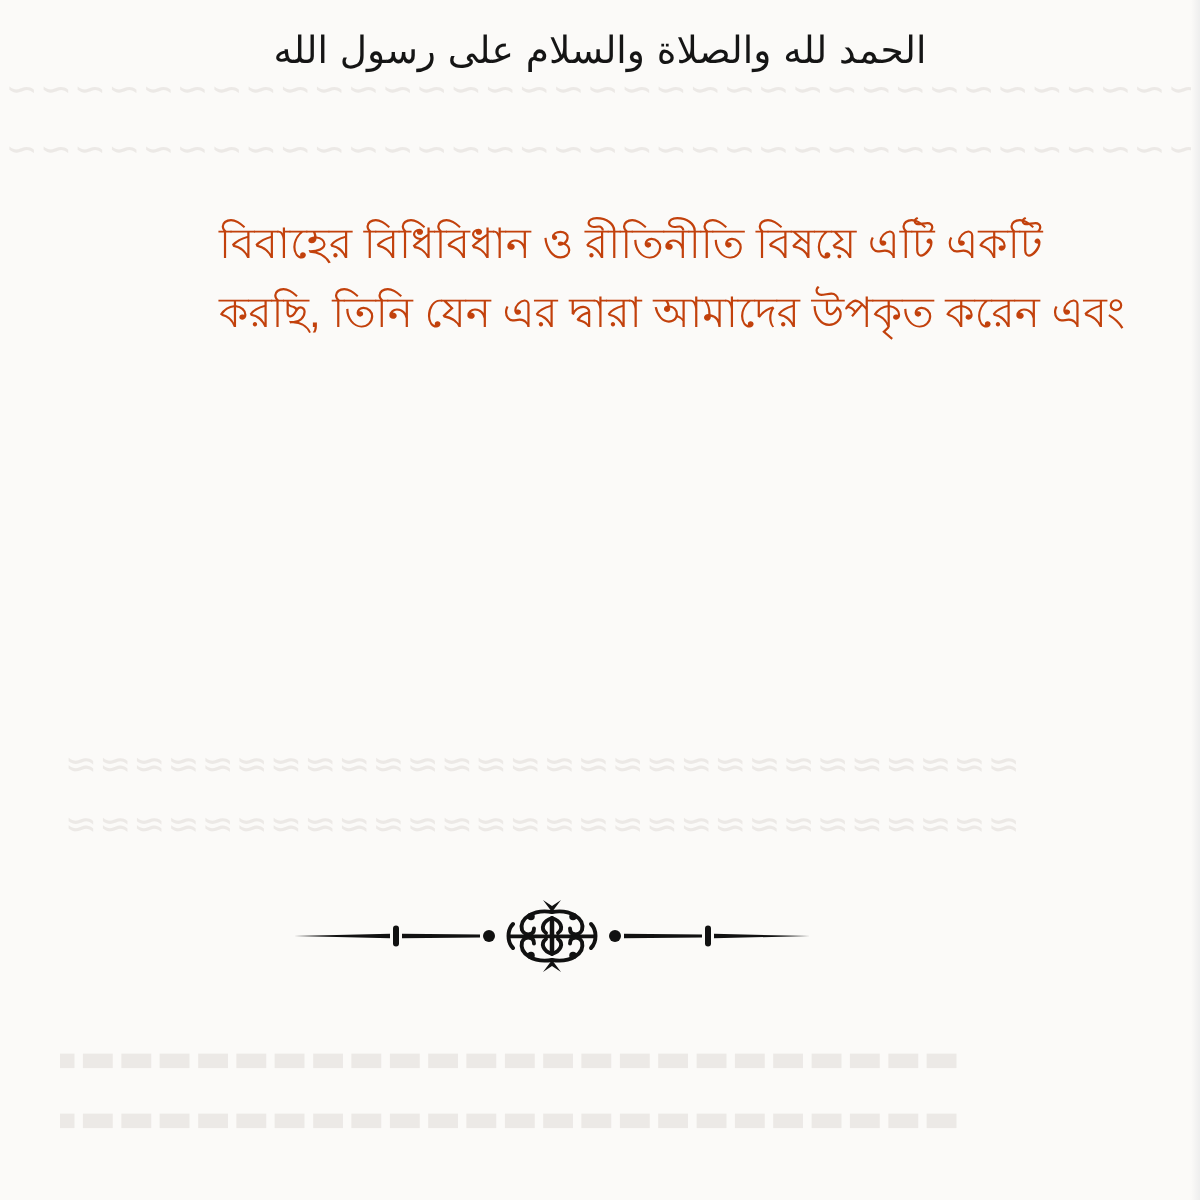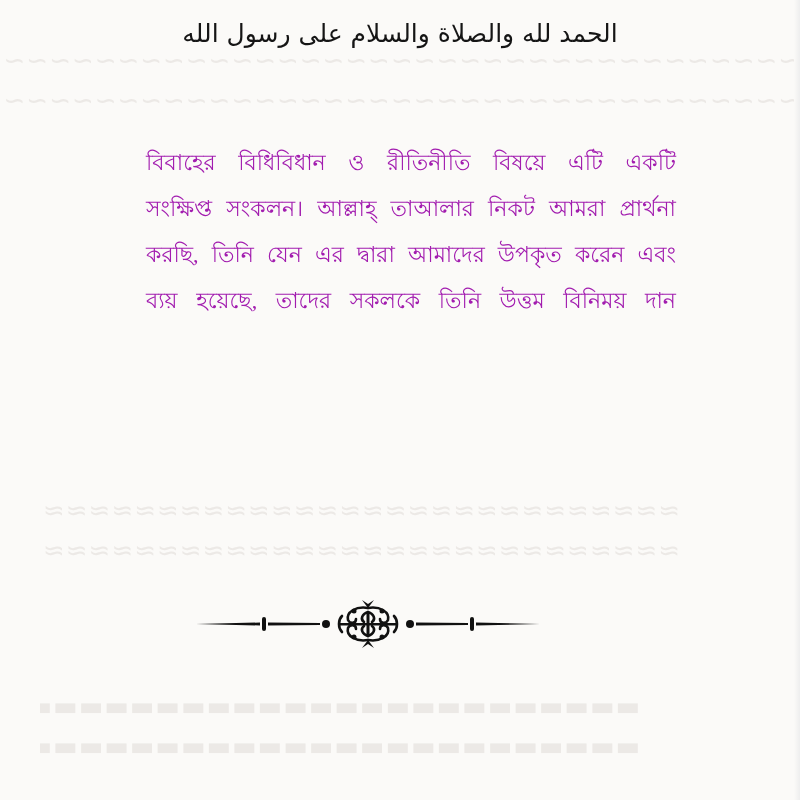--- a/index.html
+++ b/index.html
@@ -51,24 +51,24 @@
       font-family: "DejaVu Sans", sans-serif;
       font-size: 25px;
       line-height: 40px;
       color: #151515;
     }
     .body-text {
       position: absolute;
       top: 140px;
       left: 146px;
       width: 530px;
-      font-family: Liberation Serif, serif;
-      font-size: 22px;
+      font-family: Liberation Sans, sans-serif;
+      font-size: 28px;
       line-height: 46px;
-      color: #a21caf;
+      color: #c2410c;
       text-align: justify;
       text-align-last: left;
     }
     .body-line {
       display: block;
       text-align: justify;
       text-align-last: justify;
       height: 46px;
       white-space: nowrap;
     }
@@ -99,23 +99,21 @@
   <div class="bleed" style="top:686px; left:40px; right:160px;">
     <div class="bleed-line">▬▬▬▬▬▬▬▬▬▬▬▬▬▬▬▬▬▬▬▬▬▬▬▬▬▬▬</div>
     <div class="bleed-line">▬▬▬▬▬▬▬▬▬▬▬▬▬▬▬▬▬▬▬▬▬▬▬▬▬▬▬</div>
   </div>
   <div class="right-edge"></div>
 
   <div class="arabic-header">الحمد لله والصلاة والسلام على رسول الله</div>
 
   <div class="body-text">
     <span class="body-line">বিবাহের বিধিবিধান ও রীতিনীতি বিষয়ে এটি একটি</span>
-    <span class="body-line">সংক্ষিপ্ত সংকলন। আল্লাহ্ তাআলার নিকট আমরা প্রার্থনা</span>
     <span class="body-line">করছি, তিনি যেন এর দ্বারা আমাদের উপকৃত করেন এবং</span>
-    <span class="body-line">ব্যয় হয়েছে, তাদের সকলকে তিনি উত্তম বিনিময় দান</span>
   </div>
 
   <div class="divider">
     <svg width="344" height="60" viewBox="0 0 344 60" xmlns="http://www.w3.org/2000/svg">
       <g fill="#111">
 
         <polygon points="0,30 64,28.5 64,31.5"></polygon>
         <rect x="66" y="23" width="4" height="14" rx="2"></rect>
         <polygon points="72,28.5 124,29 124,31 72,31.5"></polygon>
         <circle cx="130" cy="30" r="4"></circle>

